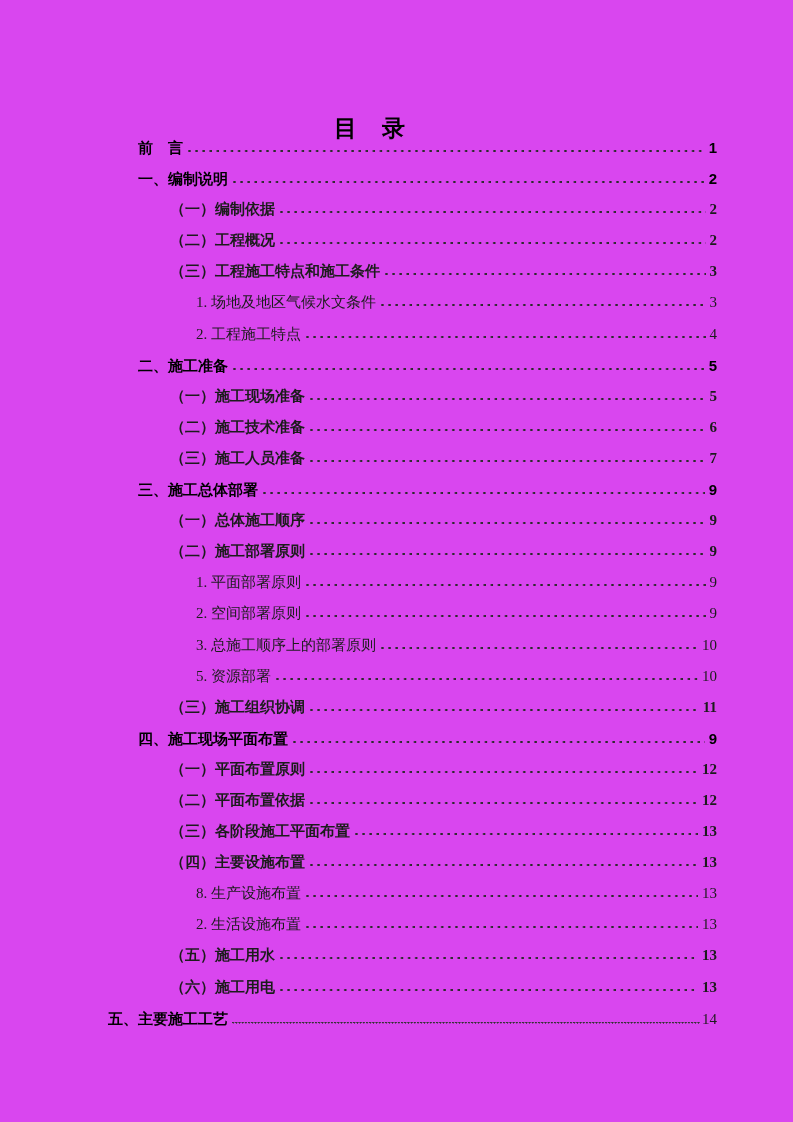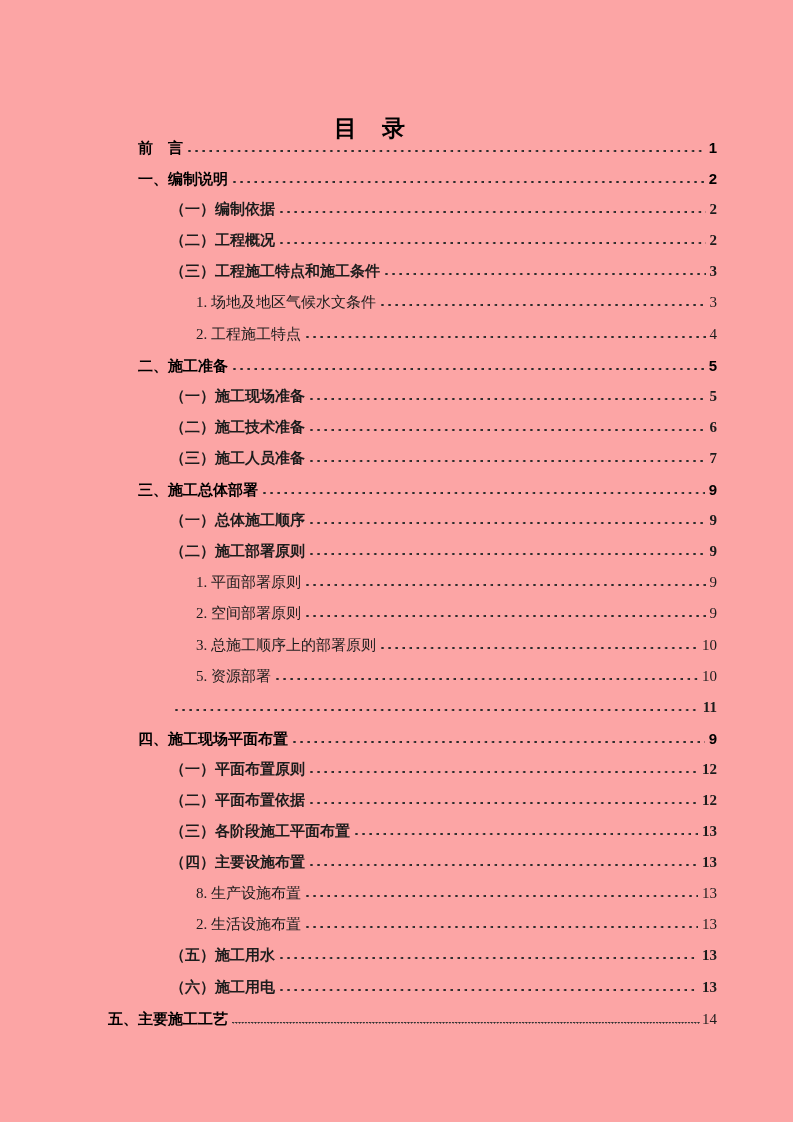--- a/index.html
+++ b/index.html
@@ -10,21 +10,21 @@
   body {
     width: 793px;
     height: 1122px;
     position: relative;
     overflow: hidden;
     color: #111111;
   }
   .page {
     position: absolute;
     inset: 0;
-    background: #fca5a5;
+    background: #d946ef;
   }
   .doc-title {
     position: absolute;
     top: 98px;
     left: 0;
     width: 740px;
     text-align: center;
     font-family: "Liberation Serif", "DejaVu Serif", serif;
     font-weight: 700;
     font-size: 23px;
@@ -191,20 +191,21 @@
         <span class="label">3. 总施工顺序上的部署原则</span>
         <span class="leader"></span>
         <span class="page-num">10</span>
       </div>
       <div class="row lvl3">
         <span class="label">5. 资源部署</span>
         <span class="leader"></span>
         <span class="page-num">10</span>
       </div>
       <div class="row lvl2">
+        <span class="label">（三）施工组织协调</span>
         <span class="leader"></span>
         <span class="page-num">11</span>
       </div>
       <div class="row lvl1">
         <span class="label">四、施工现场平面布置</span>
         <span class="leader"></span>
         <span class="page-num">9</span>
       </div>
       <div class="row lvl2">
         <span class="label">（一）平面布置原则</span>

